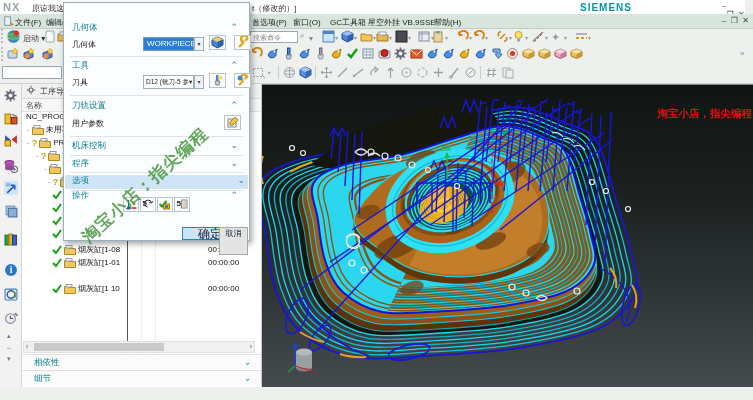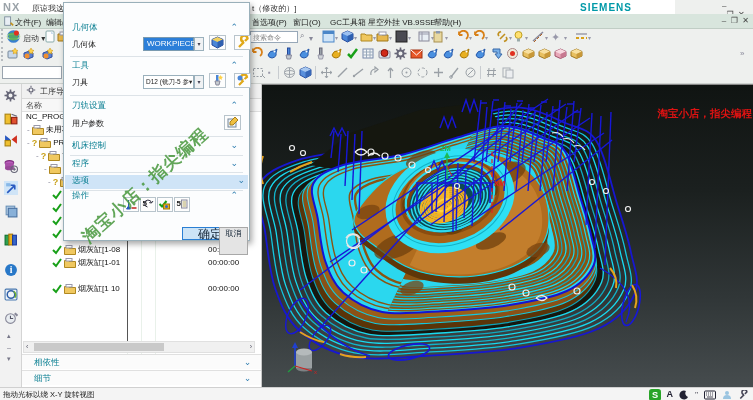--- a/index.html
+++ b/index.html
@@ -1,19 +1,19 @@
 <!DOCTYPE html>
 <html><head><meta charset="utf-8"><style>
 * { margin:0; padding:0; box-sizing:border-box; }
 html,body { width:753px; height:400px; overflow:hidden; font-family:"Liberation Sans",sans-serif; }
 #root { position:relative; width:753px; height:400px; background:#eef0ee; font-size:9px; }
 .tbt { position:absolute; font-size:8px; color:#333; }
 .ic { position:absolute; }
 .grip { position:absolute; width:3px; height:14px; border-left:2px dotted #b8bcc0; }
-#titlebar { position:absolute; left:0; top:0; width:675px; height:14px; background:#fff; }
+#titlebar { position:absolute; left:0; top:0; width:745px; height:14px; background:#fff; }
 #menubar { position:absolute; left:0; top:14px; width:753px; height:15px; background:#d8e5dd; border-bottom:1px solid #c0cdc5; font-size:8px; color:#222; }
 .mi { position:absolute; top:3px; }
 #tbwrap { position:absolute; left:0; top:29px; width:753px; height:55px; background:#eef0ee; border-bottom:1px solid #cfd3d0;}
 #sidestrip { position:absolute; left:0; top:84px; width:22px; height:303px; background:#f2f2f2; border-right:1px solid #d4d4d4; }
 #panel { position:absolute; left:22px; top:84px; width:240px; height:303px; background:#fff; border-right:1px solid #c8c8c8; }
 #phdr { position:absolute; left:0; top:0; width:100%; height:15px; background:#f0f0f0; border-bottom:1px solid #d8d8d8; font-size:8px; color:#333; line-height:15px; padding-left:4px;}
 #pcol { position:absolute; left:0; top:15px; width:100%; height:13px; background:#f7f7f7; border-bottom:1px solid #e0e0e0; font-size:8px; color:#444; line-height:13px; padding-left:4px;}
 .trow { position:absolute; left:0; width:100%; height:13px; display:flex; align-items:center; gap:2px; font-size:8px; color:#111; }
 .tl { white-space:nowrap; }
 #vline { position:absolute; left:105px; top:157px; width:1px; height:100px; background:#555; }
@@ -801,37 +801,13 @@
       <svg style="position:absolute;left:110px;top:194px;background:#fdfdfd;border:1px solid #b8c4cc" width="16" height="15" viewBox="0 0 13 13">
         <text x="1" y="8" font-size="8" font-weight="bold" fill="#222" font-family="Liberation Sans">5</text>
         <rect x="6" y="2" width="5.5" height="8" fill="#f8f8f8" stroke="#889"></rect>
         <path d="M7 4 h3.5 M7 6 h3.5 M7 8 h3.5" stroke="#a94" stroke-width="0.8"></path>
       </svg>
       <div class="okbtn">确定</div>
       <div class="cancelbtn">取消</div>
       <div id="wm1">淘宝小店：指尖编程</div>
     </div>
 
-<div id="statusbar">拖动光标以绕 X-Y 旋转视图
-  <span style="position:absolute;right:5px;top:0px;display:flex;gap:6px;align-items:center;height:13px">
-  <svg width="12" height="12" viewBox="0 0 13 13">
-          <rect x="0" y="0" width="13" height="13" rx="3" fill="#28a428"></rect>
-          <text x="6.5" y="10" text-anchor="middle" font-size="10" font-weight="bold" fill="#fff" font-family="Liberation Sans">S</text>
-        </svg>
-  <b style="font-size:9px;color:#223">A</b>
-  <svg width="10" height="10" viewBox="0 0 10 10">
-          <path d="M7 1 a4.5 4.5 0 1 0 2 6 a4 4 0 0 1 -2 -6" fill="#223"></path>
-        </svg>
-  <span style="font-size:7px;color:#223">’’</span>
-  <svg width="12" height="10" viewBox="0 0 12 10">
-          <rect x="0.5" y="1" width="11" height="8" rx="1" fill="none" stroke="#223"></rect>
-          <path d="M2 3 h1 M4 3 h1 M6 3 h1 M8 3 h1 M2 5 h1 M4 5 h1 M6 5 h1 M8 5 h1 M3 7 h6" stroke="#223" stroke-width="0.8"></path>
-        </svg>
-  <svg width="10" height="10" viewBox="0 0 10 10">
-          <circle cx="5" cy="3" r="2" fill="#9ac4e0"></circle>
-          <path d="M1 9 a4 4 0 0 1 8 0 Z" fill="#9ac4e0"></path>
-        </svg>
-  <svg width="10" height="10" viewBox="0 0 13 13">
-          <path d="M3 11 L8 6 M8 6 a3.2 3.2 0 1 1 3.5 -3.5 L9 5" stroke="#445" stroke-width="2" fill="none"></path>
-        </svg>
-  </span>
-</div>
 
 </div>
 </body></html>

